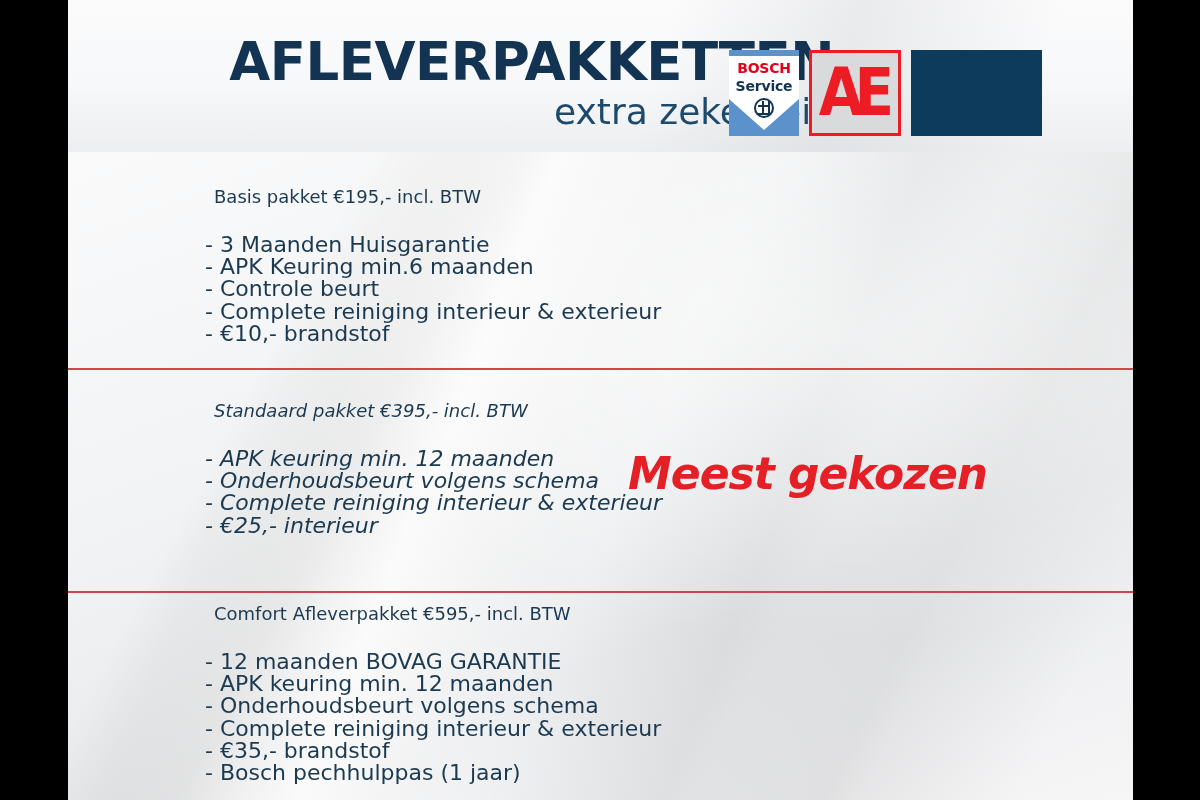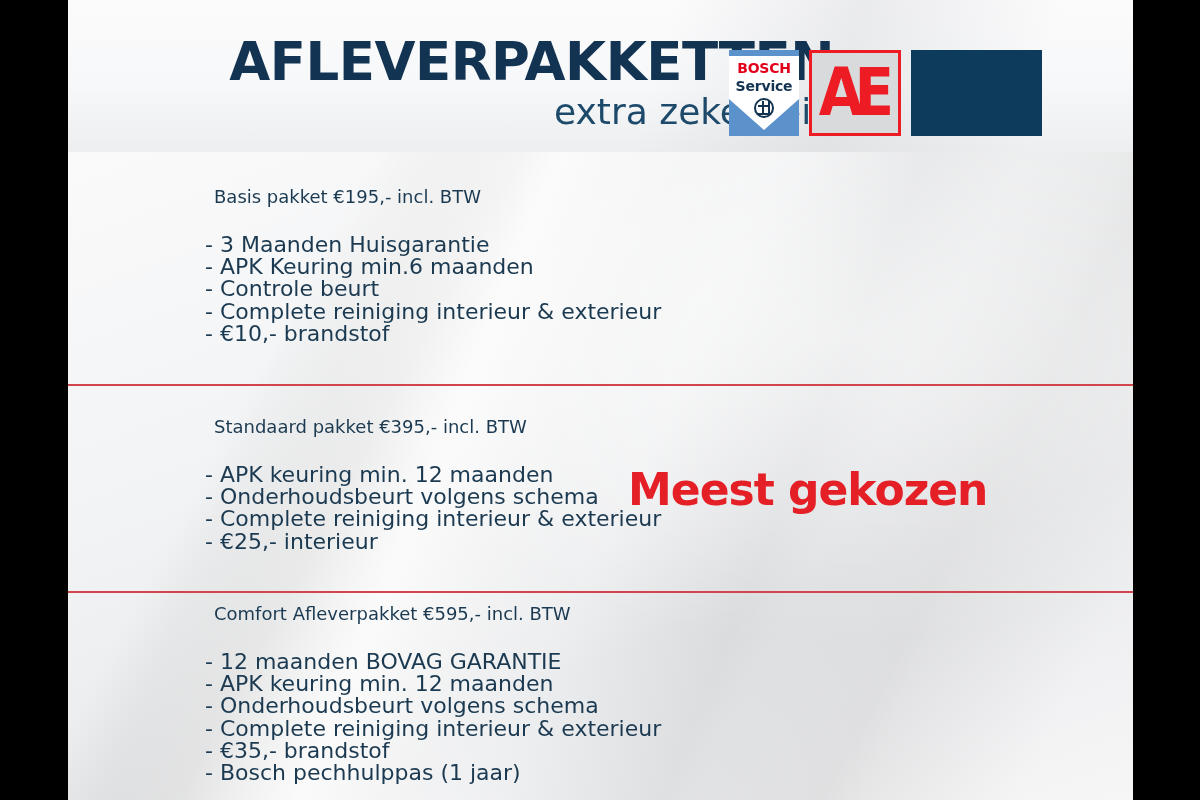--- a/index.html
+++ b/index.html
@@ -221,21 +221,21 @@
   }
 
   
   .pkg {
     position: absolute;
     left: 0;
     width: 1065px;
     z-index: 3;
   }
   #pkg-0 { top: 152px; height: 227px; }
-  #pkg-1 { top: 384px; height: 212px; }
+  #pkg-1 { top: 368px; height: 212px; font-style: italic; }
   #pkg-2 { top: 591px; height: 209px; }
 
   .divider {
     position: absolute;
     left: 0;
     top: 0;
     width: 1065px;
     height: 2px;
     background: #d1464d;
     z-index: 6;

